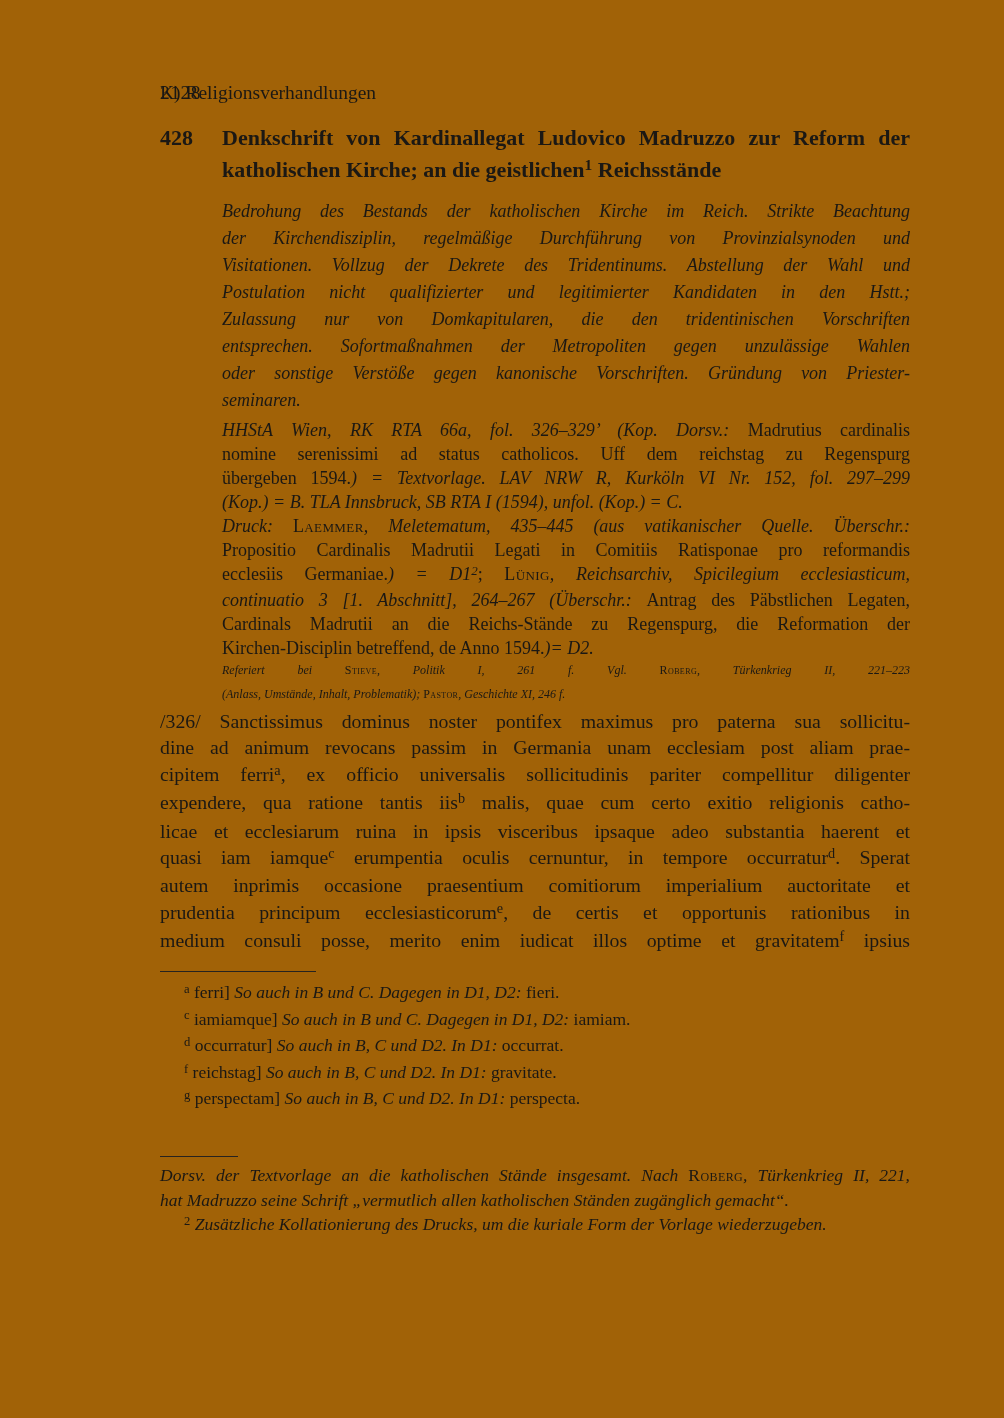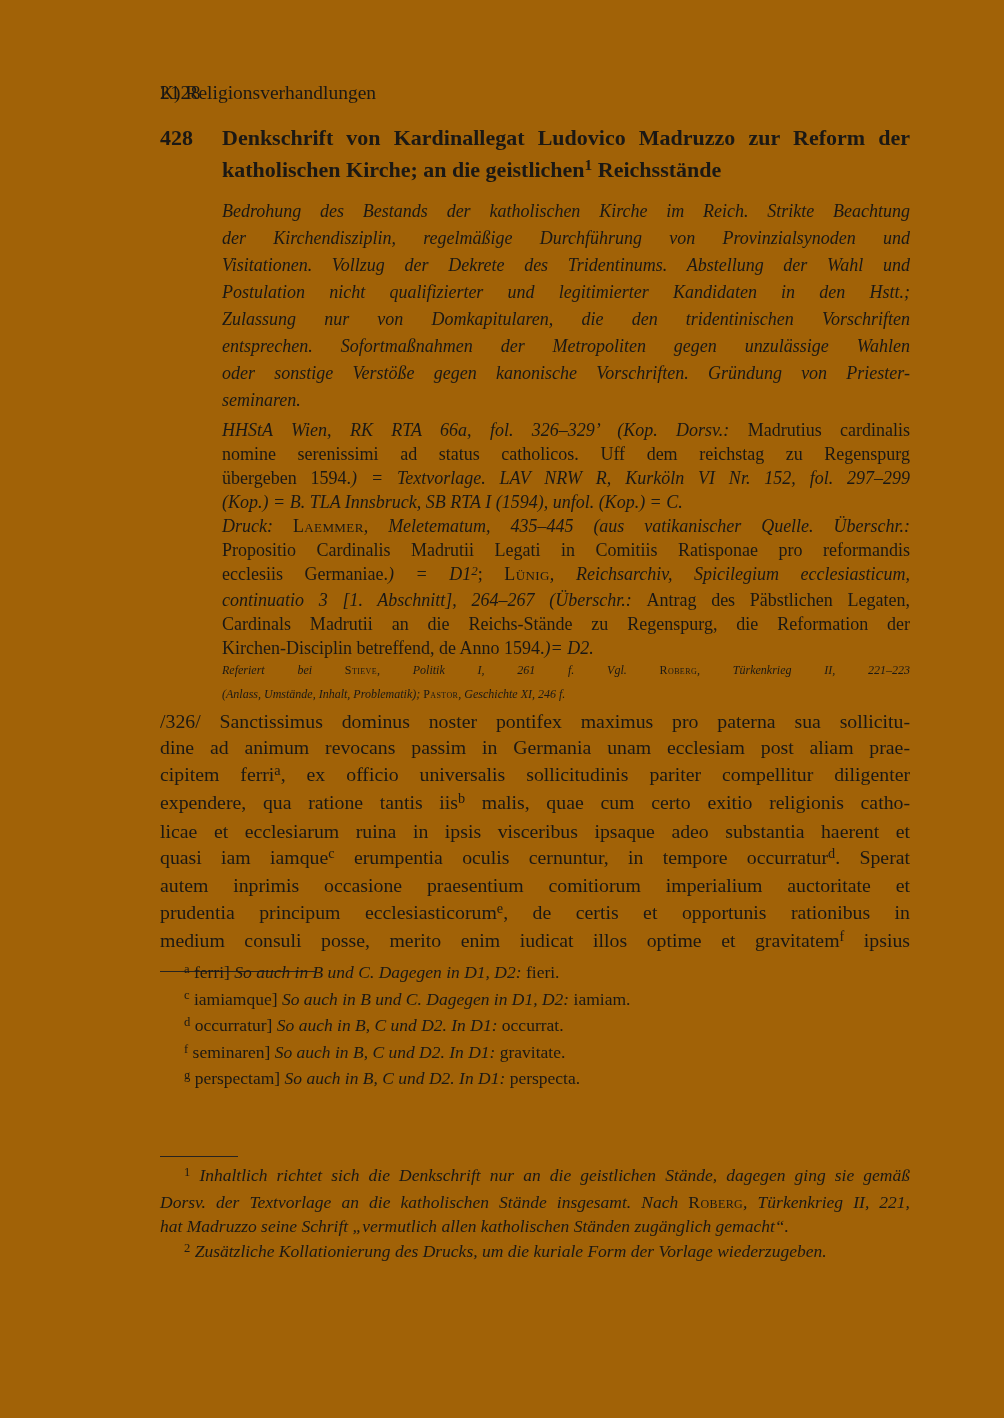--- a/index.html
+++ b/index.html
@@ -23,21 +23,21 @@
   .heading { left:160px; top:122px; width:750px; display:flex; font-weight:bold; font-size:22px; line-height:31.5px; }
   .heading .hnum { width:62px; flex:0 0 62px; }
   .heading .htext { flex:1; }
 
   
   .summary { left:222px; top:198px; width:688px; font-size:18px; line-height:27px; }
   .prov1 { left:222px; top:418px; width:688px; font-size:18px; line-height:24px; }
   .prov2 { left:222px; top:514px; width:688px; font-size:18px; line-height:24px; }
   .prov3 { left:222px; top:658px; width:688px; font-size:12px; line-height:24px; }
   .body  { left:160px; top:708px; width:750px; font-size:19.8px; line-height:26.4px; }
-  .app   { left:160px; top:960px;  width:750px; font-size:17.5px; line-height:24.6px; }
+  .app   { left:160px; top:980px;  width:750px; font-size:17.5px; line-height:24.6px; }
   .fns   { left:160px; top:1163px; width:750px; font-size:17.5px; line-height:24.6px; }
 
   
   .rule { height:0; border-top:1.7px solid #262320; }
   .rule1 { left:160px; top:971px; width:156px; }
   .rule2 { left:160px; top:1156px; width:78px; }
 
   
   .tl { text-align:justify; text-align-last:justify; -moz-text-align-last:justify; }
   .tl.left { text-align-last:left; -moz-text-align-last:left; }
@@ -113,26 +113,25 @@
       <div class="tl"><span class="r">prudentia principum ecclesiasticorum</span><span class="sup">e</span><span class="r">, de certis et opportunis rationibus in</span></div>
       <div class="tl"><span class="r">medium consuli posse, merito enim iudicat illos optime et gravitatem</span><span class="sup">f</span><span class="r"> ipsius</span></div>
     </div>
 
   <div class="abs rule rule1"></div>
 
   <div class="abs app">
       <div class="tl left ind"><span class="sup">a</span><span class="r"> ferri] </span><span class="i">So auch in B und C. Dagegen in D1, D2: </span><span class="r">fieri.</span></div>
       <div class="tl left ind"><span class="sup">c</span><span class="r"> iamiamque] </span><span class="i">So auch in B und C. Dagegen in D1, D2: </span><span class="r">iamiam.</span></div>
       <div class="tl left ind"><span class="sup">d</span><span class="r"> occurratur] </span><span class="i">So auch in B, C und D2. In D1: </span><span class="r">occurrat.</span></div>
-      <div class="tl left ind"><span class="sup">f</span><span class="r"> seminaren] </span><span class="i">So auch in B, C und D2. In D1: </span><span class="r">gravitate.</span></div>
+      <div class="tl left ind"><span class="sup">f</span><span class="r"> reichstag] </span><span class="i">So auch in B, C und D2. In D1: </span><span class="r">gravitate.</span></div>
       <div class="tl left ind"><span class="sup">g</span><span class="r"> perspectam] </span><span class="i">So auch in B, C und D2. In D1: </span><span class="r">perspecta.</span></div>
     </div>
 
   <div class="abs rule rule2"></div>
 
   <div class="abs fns">
-      <div class="tl ind"><span class="sup">1</span><span class="i">  Inhaltlich richtet sich die Denkschrift nur an die geistlichen Stände, dagegen ging sie gemäß</span></div>
       <div class="tl"><span class="i">Dorsv. der Textvorlage an die katholischen Stände insgesamt. Nach </span><span class="sc">Roberg</span><span class="i">, Türkenkrieg II, 221,</span></div>
       <div class="tl left"><span class="i">hat Madruzzo seine Schrift „vermutlich allen katholischen Ständen zugänglich gemacht“.</span></div>
       <div class="tl left ind"><span class="sup">2</span><span class="i">  Zusätzliche Kollationierung des Drucks, um die kuriale Form der Vorlage wiederzugeben.</span></div>
     </div>
 
 </div>
 
 </body></html>

